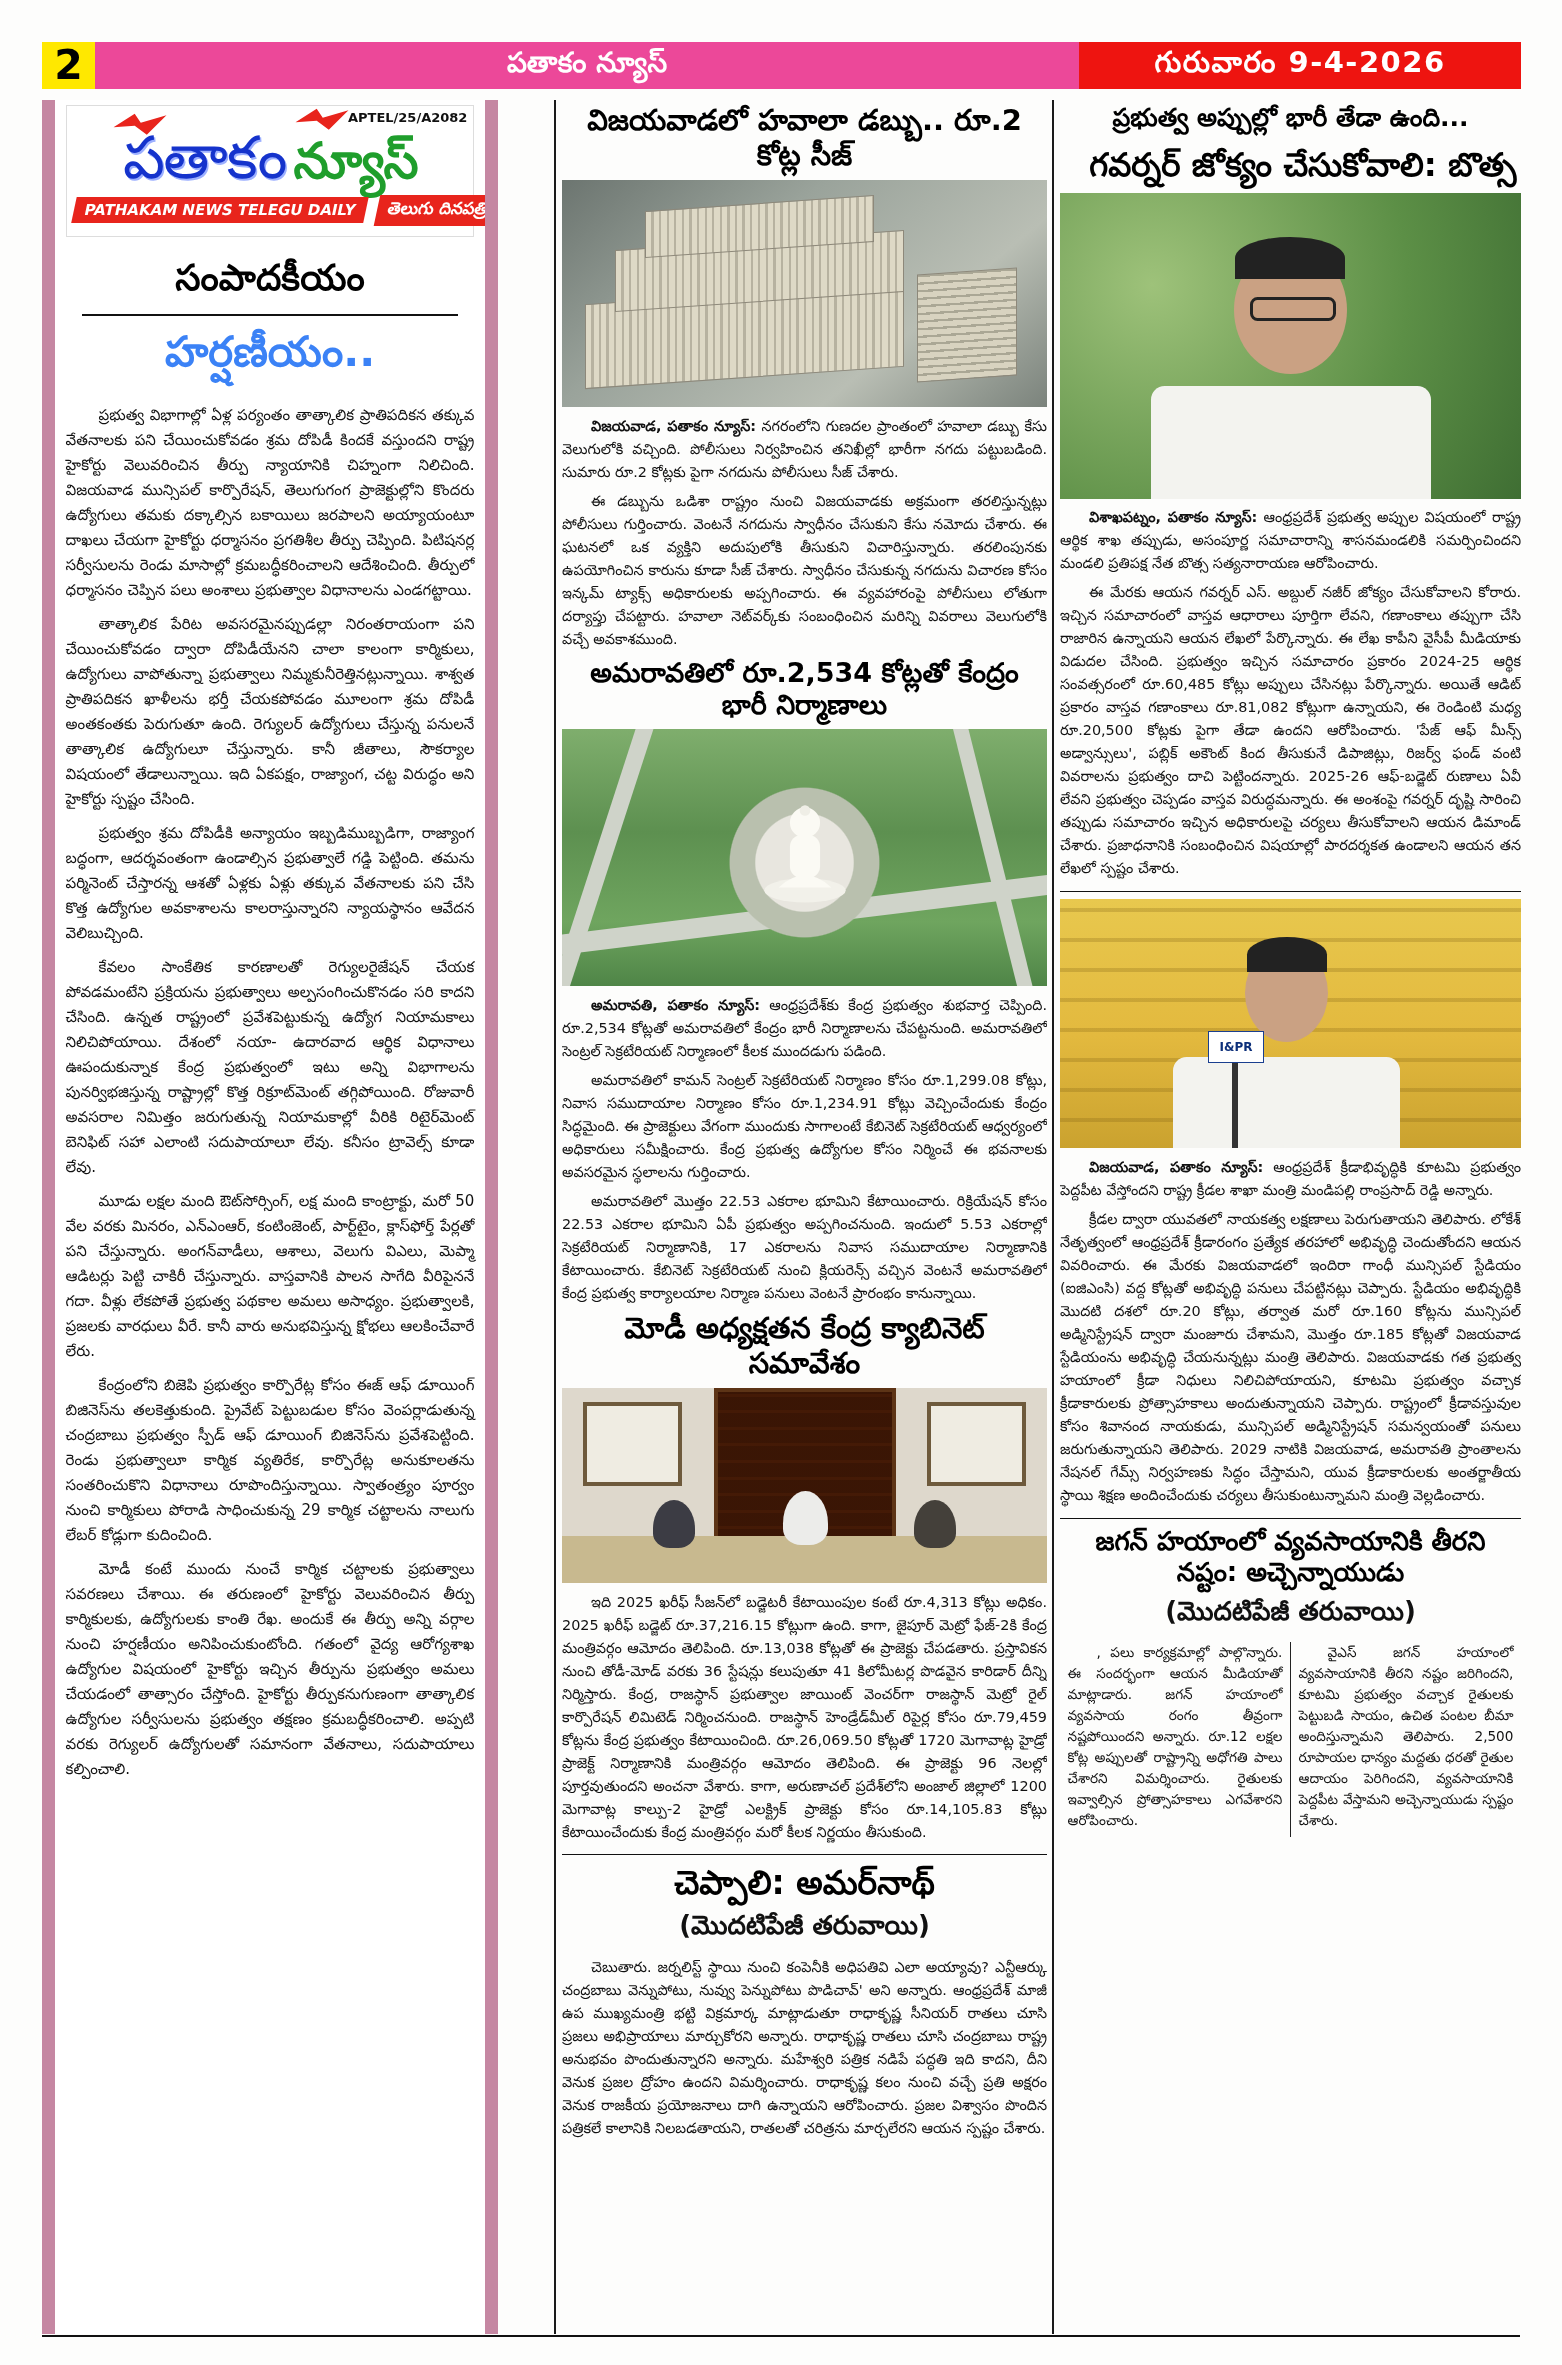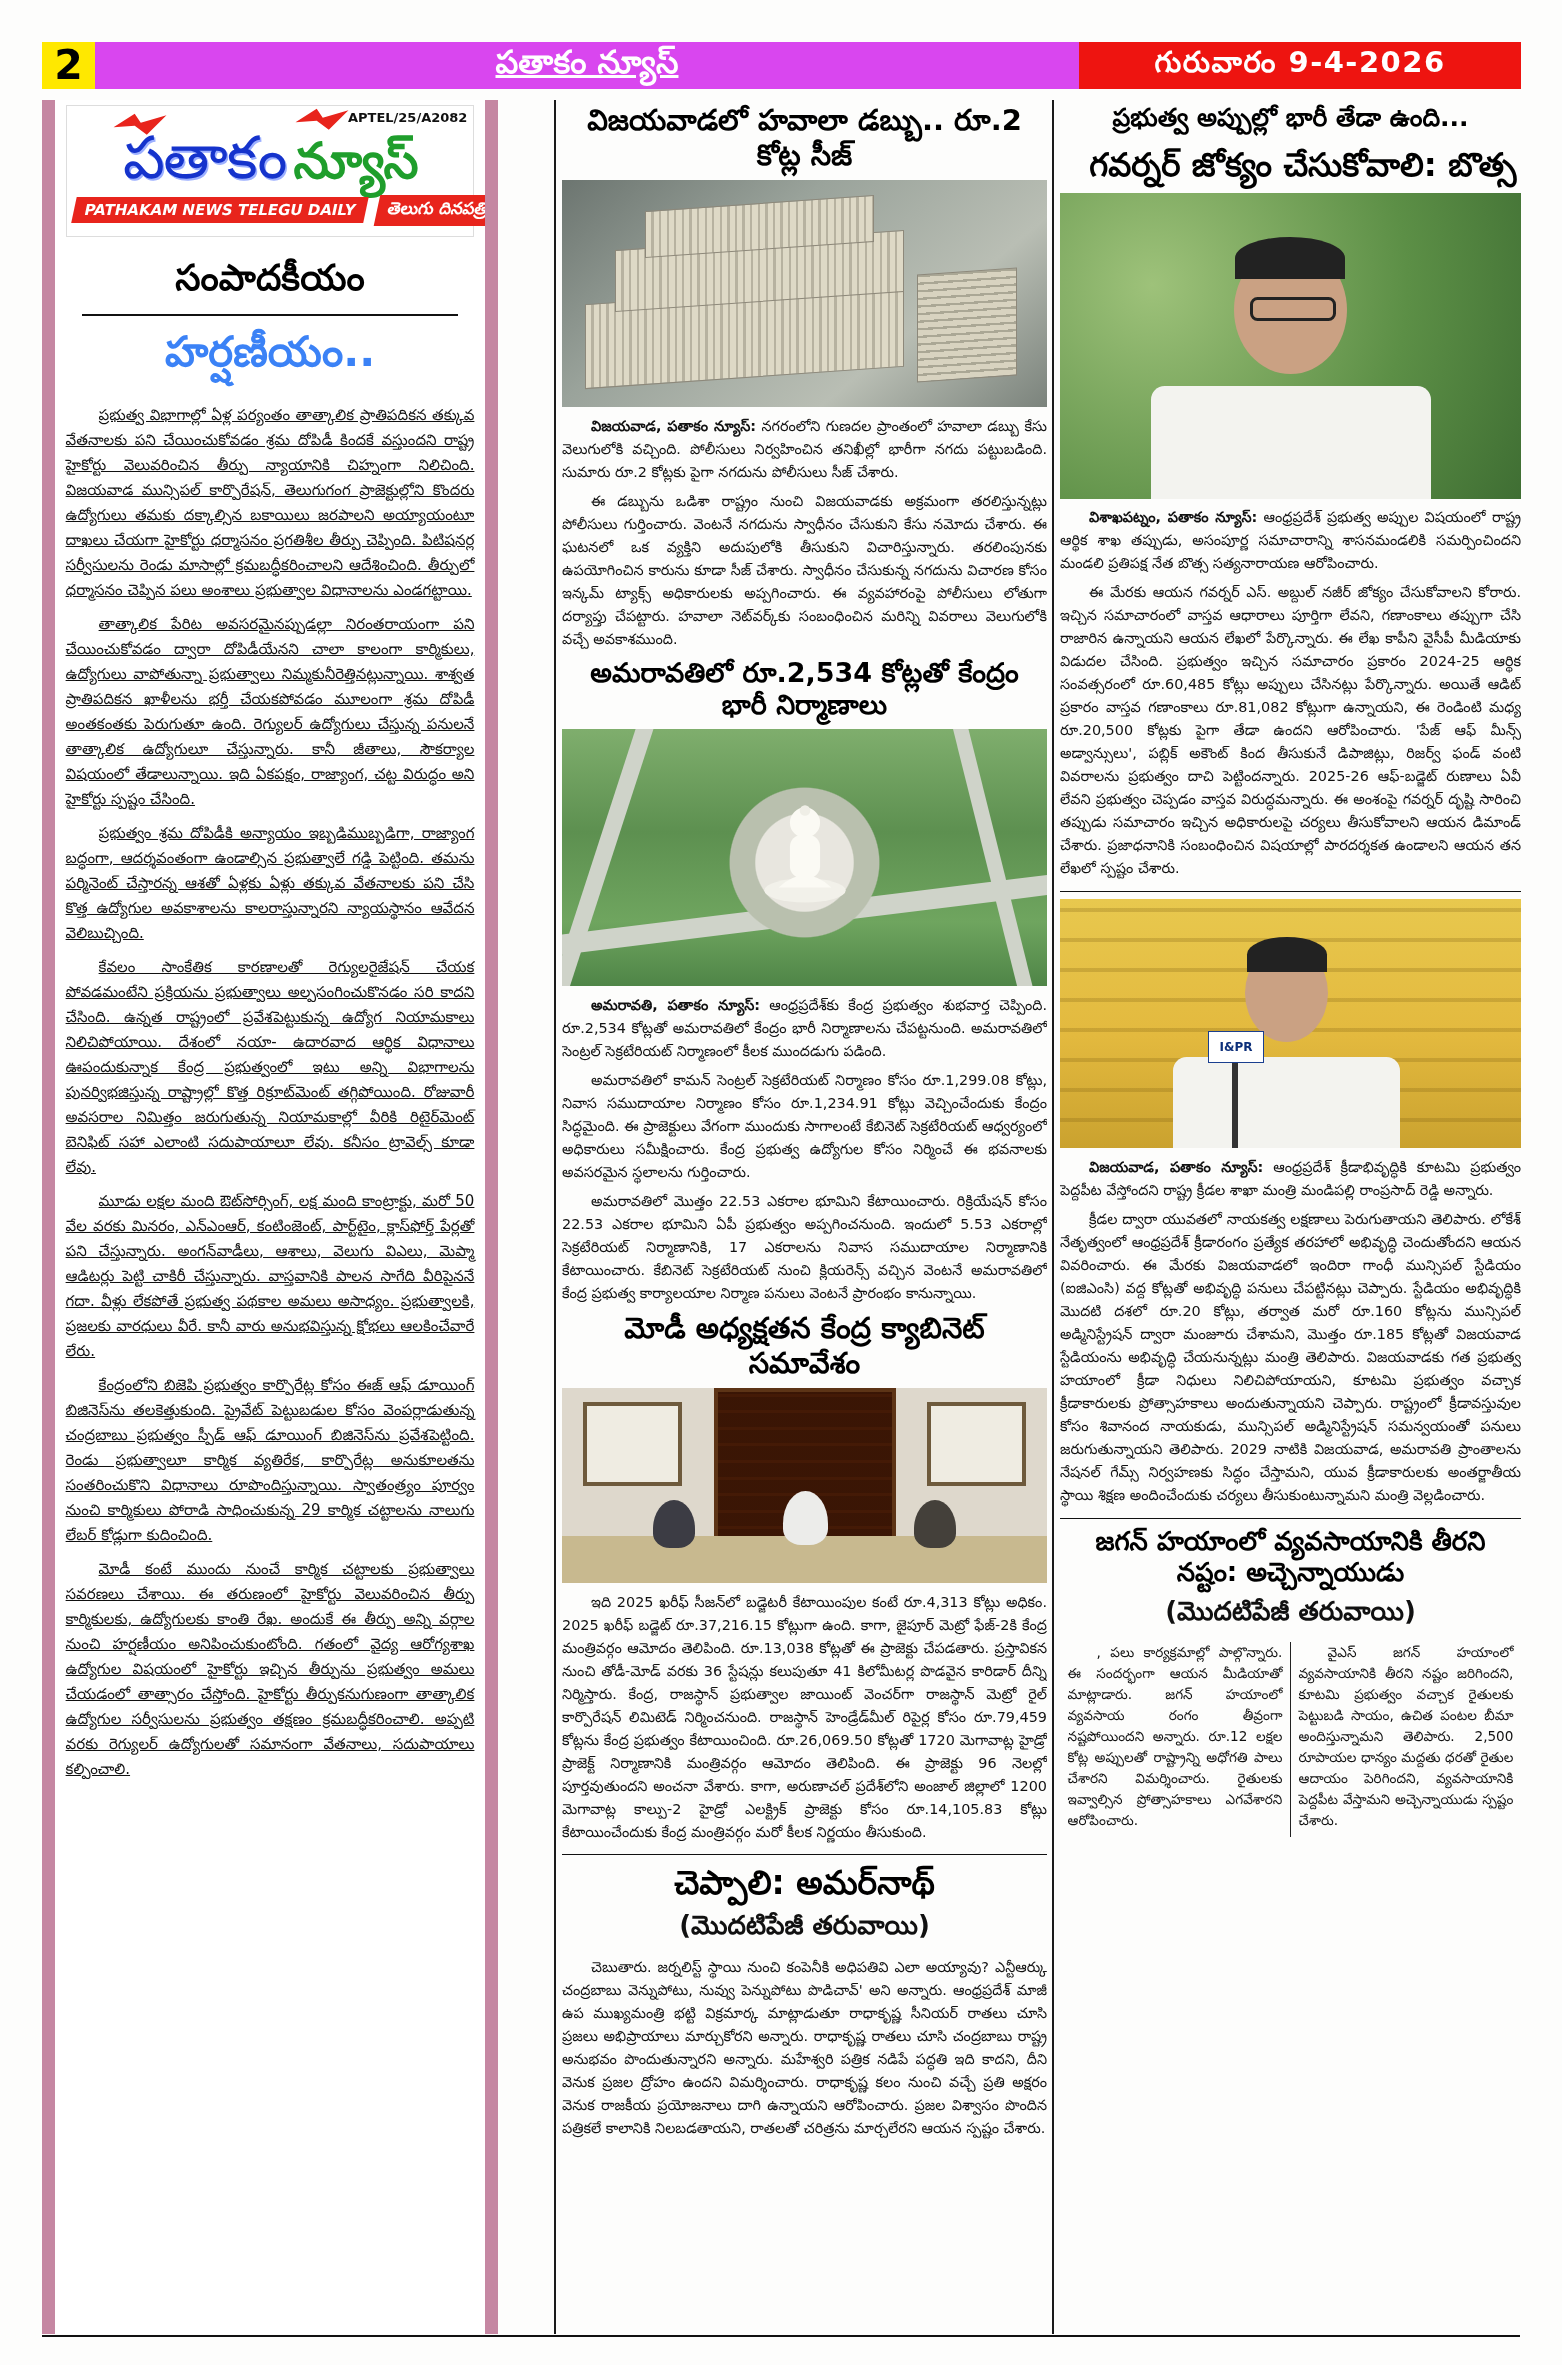--- a/index.html
+++ b/index.html
@@ -2,22 +2,22 @@
 <html style="font-size:12px"><head>
 <meta charset="utf-8">
 <style>
   html,body{margin:0;padding:0;background:#ececea;}
   .sheet{position:relative;width:1562px;height:2366px;background:#fdfdfc;overflow:hidden;
          font-family:"DejaVu Sans","Liberation Sans",sans-serif;color:#111;}
   
   .header{position:absolute;left:42px;top:42px;width:1479px;height:47px;display:flex;}
   .pagenum{width:53px;background:#ffe800;color:#000;font-weight:800;font-size:41px;
            display:flex;align-items:center;justify-content:center;line-height:1;}
-  .masthead{flex:1;background:#d946ef;color:#fff;font-weight:800;font-size:32px;
-            display:flex;align-items:center;justify-content:center;text-decoration:underline;}
+  .masthead{flex:1;background:#ec4899;color:#fff;font-weight:800;font-size:28px;
+            display:flex;align-items:center;justify-content:center;}
   .dateband{width:442px;background:#ee1410;color:#fff;font-weight:800;font-size:29px;
             display:flex;align-items:center;justify-content:center;letter-spacing:1.5px;}
   
   .vrule{position:absolute;top:100px;bottom:32px;width:1.5px;background:#1a1a1a;}
   .vrule1{left:554px;} .vrule2{left:1052px;}
   .bottom-rule{position:absolute;left:42px;right:42px;bottom:29px;height:2.3px;background:#111;}
   .col{position:absolute;top:100px;bottom:32px;overflow:hidden;}
   .col-left{left:42px;width:456px;border-left:13.6px solid #c587a2;border-right:13.6px solid #c587a2;
             padding:4.5px 10.6px;box-sizing:border-box;background:#fff;}
   .col-mid{left:562px;width:485px;}
@@ -33,21 +33,21 @@
   .flag1{left:45px;top:6px;} .flag2{left:227px;top:1.5px;}
   .ribbon{display:flex;gap:10.6px;margin:10.6px 3px 3px;align-items:center;}
   .ribbon-left,.ribbon-right{background:#e8241c;color:#fff;font-weight:700;
         padding:3.8px 10.6px;font-size:15px;white-space:nowrap;}
   .ribbon-left{flex:1;text-align:center;transform:skewX(-12deg);}
   .ribbon-right{transform:skewX(-12deg);font-size:16.6px;}
   
   .ed-head{text-align:center;font-size:36px;font-weight:700;color:#000;margin:19.7px 0 7.6px;}
   .ed-rule{border:none;border-top:2.3px solid #111;width:92%;margin:0 auto 10.6px;}
   .ed-title{text-align:center;font-size:42px;font-weight:800;color:#3b82f6;margin:4.5px 0 16.6px;}
-  .ed-body p{font-size:15px;line-height:25px;text-align:justify;margin:0 0 9px;text-indent:33px;text-decoration:underline;}
+  .ed-body p{font-size:15px;line-height:25px;text-align:justify;margin:0 0 9px;text-indent:33px;}
   
   article{display:block;}
   .headline{text-align:center;font-weight:800;color:#000;margin:3px 4.5px 7.6px;line-height:1.2;}
   .h-mid{font-size:29px;}
   .h-kicker{font-size:25px;margin-bottom:1.5px;}
   .h-big{font-size:33px;}
   .h-two{font-size:33px;}
   .h-cont{text-align:center;font-weight:800;font-size:26px;margin:1.5px 0 9px;}
   .sep{border:none;border-top:1.9px solid #111;margin:10.6px 0 7.6px;}
   .body p,.para{font-size:14.4px;line-height:23px;text-align:justify;margin:0 0 6px;}

